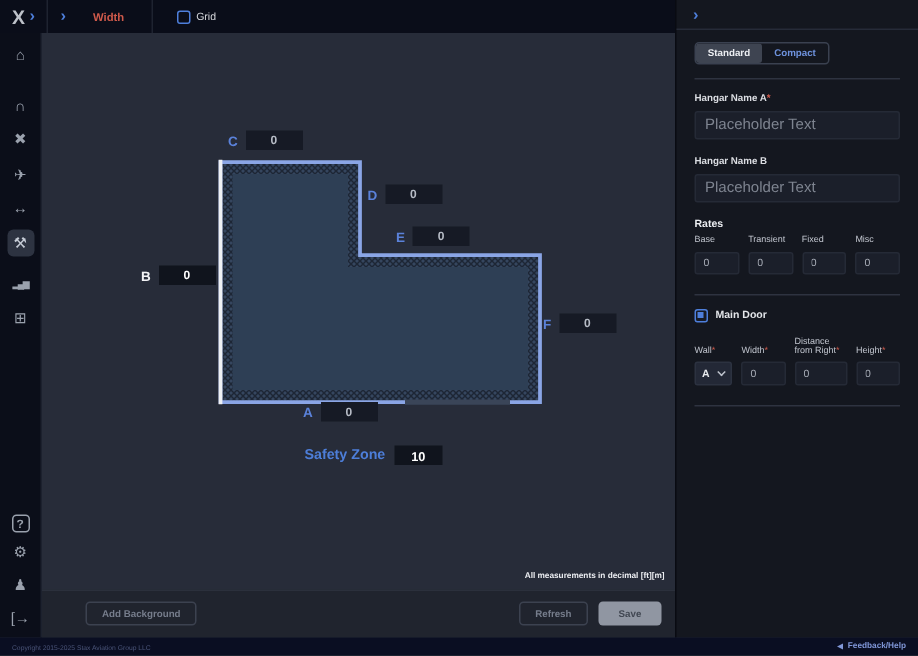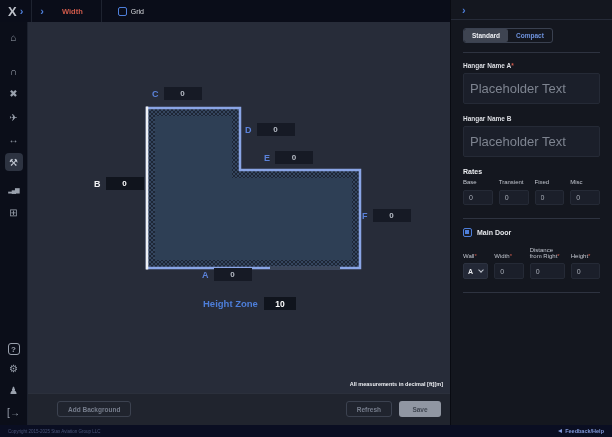--- a/index.html
+++ b/index.html
@@ -64,22 +64,22 @@
     border-left:1px solid #090b12; }
   .panel-top { height:20px; border-bottom:1px solid #262b38; display:flex; align-items:center; padding-left:7px; }
   .panel-body { padding:8px 12px 0 12px; }
   .seg { display:flex; width:90px; border:1px solid #3a4150; border-radius:3px; overflow:hidden; }
   .seg-btn { flex:1; height:13px; font-size:6.5px; font-weight:700; border:none; cursor:pointer;
     font-family:inherit; background:transparent; color:#6e92dd; }
   .seg-btn.active { background:#3e4451; color:#eceef2; border-radius:2px; }
   .hdiv { height:1px; background:#2e3340; margin:9px 0; }
   .flabel { font-size:6.5px; font-weight:700; color:#dcdee3; margin:8px 0 4px 0; }
   .req { color:#cf5a4b; }
-  .tinput { width:100%; height:31px; background:#1b1f2a; border:1px solid #252a36; border-radius:2px;
-    color:#c6cad2; font-size:13px; padding:0 6px; font-family:inherit; }
+  .tinput { width:100%; height:19px; background:#1b1f2a; border:1px solid #252a36; border-radius:2px;
+    color:#c6cad2; font-size:10px; padding:0 6px; font-family:inherit; }
   .tinput::placeholder { color:#7e8490; opacity:1; }
   .rates-title { font-size:7px; font-weight:700; color:#eceef2; margin-top:11px; }
   .col-row { display:flex; gap:6px; margin-top:4px; }
   .col { display:flex; flex-direction:column; }
   .col-label { font-size:6px; color:#c2c6cf; margin-bottom:4px; min-height:7px; }
   .col-label.tall { min-height:14px; display:flex; align-items:flex-end; }
   .sinput { height:15px; background:#1b1f2a; border:1px solid #252a36; border-radius:2px;
     color:#a9aeb8; font-size:7px; padding:0 5px; font-family:inherit; width:100%; }
   .w-rate { width:30px; }
   .door-check-row { display:flex; align-items:center; gap:5px; cursor:pointer; }
@@ -172,21 +172,21 @@
     <div class="mrow m-F">
       <span class="mlabel">F</span>
       <input class="mval" value="0" style="">
     </div>
     <div class="mrow m-A">
       <span class="mlabel">A</span>
       <input class="mval" value="0" style="">
     </div>
 
     <div class="sz-row">
-      <span class="sz-label">Height Zone</span>
+      <span class="sz-label">Safety Zone</span>
       <input class="sz-val" value="10" style="">
     </div>
 
     <div class="units-note">All measurements in decimal [ft][m]</div>
 
     <div class="canvas-footer">
       <button class="btn-outline btn-addbg">Add Background</button>
       <button class="btn-outline btn-refresh">Refresh</button>
       <button class="btn-save">Save</button>
     </div>

